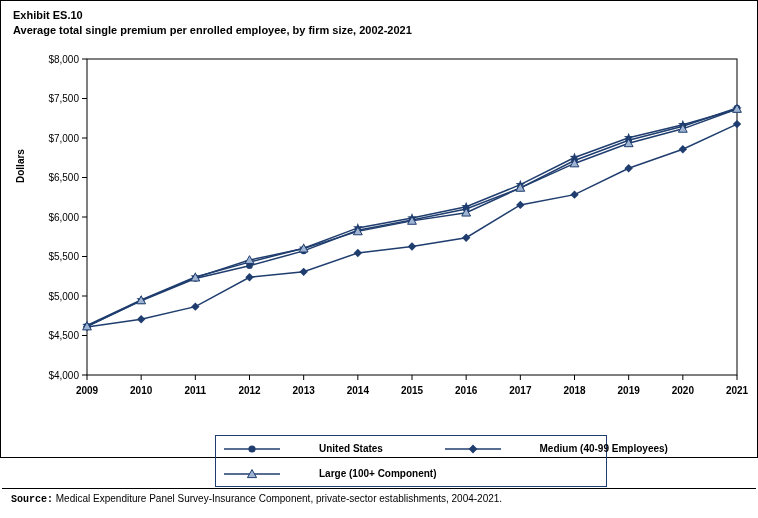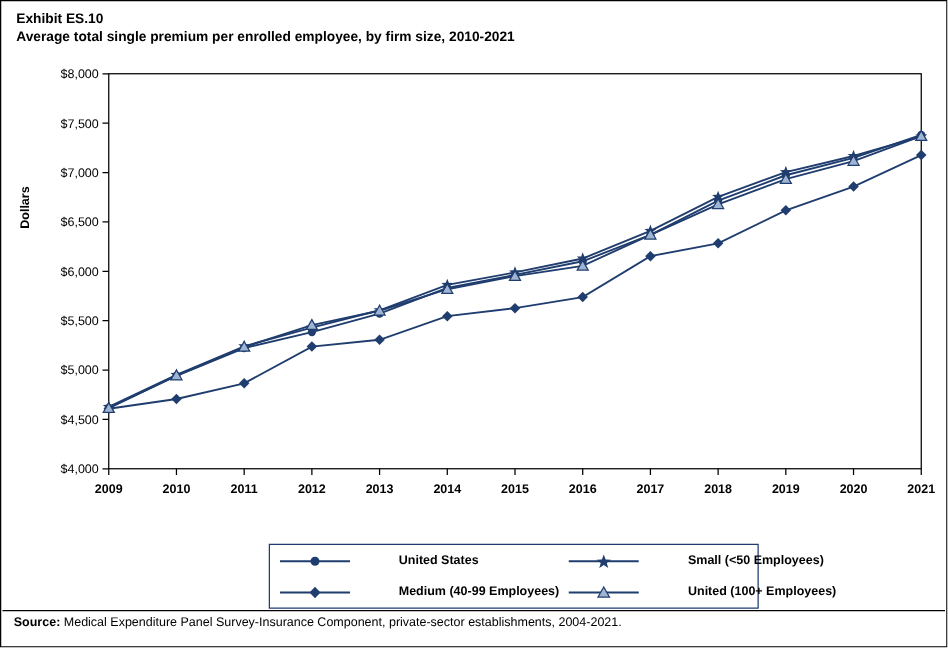--- a/index.html
+++ b/index.html
@@ -10,21 +10,21 @@
     width: 758px;
     height: 518px;
     font-family: "Liberation Sans", sans-serif;
     background: #ffffff;
     color: #000000;
     overflow: hidden;
   }
   #page {
     position: relative;
     width: 758px;
-    height: 518px;
+    height: 458px;
     box-sizing: border-box;
     border: 1px solid #000000;
     background: #ffffff;
   }
   .title-block {
     position: absolute;
     left: 12px;
     top: 7px;
     width: 700px;
   }
@@ -87,41 +87,41 @@
     white-space: nowrap;
     padding-left: 37px;
   }
   .source {
     position: absolute;
     left: 10px;
     top: 492px;
     font-size: 10px;
     color: #000000;
   }
-  .source b { font-weight: bold; }
+  .source b { font-weight: bold; font-family: Liberation Mono, monospace; }
   .source-rule {
     position: absolute;
     left: 1px;
     top: 487px;
     width: 754px;
     height: 1px;
     background: #000000;
   }
   text {
     font-family: "Liberation Sans", sans-serif;
   }
 </style>
 </head>
 <body>
 
 <div id="page">
 
   <div class="title-block">
     <div class="title-line">Exhibit ES.10</div>
-    <div class="title-line">Average total single premium per enrolled employee, by firm size, 2010-2021</div>
+    <div class="title-line">Average total single premium per enrolled employee, by firm size, 2002-2021</div>
   </div>
 
   <div class="axis-label-y">
     <span>Dollars</span>
   </div>
 
   <div id="chart-area">
     <svg id="chart-svg" width="758" height="360" viewBox="0 0 758 360">
         <rect x="86" y="14" width="650" height="316" fill="none" stroke="#000000" stroke-width="1"></rect>
         <line x1="81" y1="330" x2="86" y2="330" stroke="#000000" stroke-width="1"></line>
@@ -243,42 +243,33 @@
             <line x1="2" y1="7" x2="58" y2="7" stroke="#1f3d6e" stroke-width="1.6"></line>
             <circle cx="30" cy="7" r="3.6" fill="#1f3d6e"></circle>
           </svg>
         </span>
         <span class="lbl">United States</span>
       </div>
       <div class="legend-item">
         <span class="marker-box">
           <svg width="60" height="14" viewBox="0 0 60 14">
             <line x1="2" y1="7" x2="58" y2="7" stroke="#1f3d6e" stroke-width="1.6"></line>
-            <polygon points="30,1.6 31.5,5.6 35.8,5.7 32.4,8.3 33.6,12.4 30,10 26.4,12.4 27.6,8.3 24.2,5.7 28.5,5.6" fill="#1f3d6e"></polygon>
-          </svg>
-        </span>
-        <span class="lbl">Small (&lt;50 Employees)</span>
-      </div>
-      <div class="legend-item">
-        <span class="marker-box">
-          <svg width="60" height="14" viewBox="0 0 60 14">
-            <line x1="2" y1="7" x2="58" y2="7" stroke="#1f3d6e" stroke-width="1.6"></line>
             <polygon points="30,2.4 34.4,7 30,11.6 25.6,7" fill="#1f3d6e"></polygon>
           </svg>
         </span>
         <span class="lbl">Medium (40-99 Employees)</span>
       </div>
       <div class="legend-item">
         <span class="marker-box">
           <svg width="60" height="14" viewBox="0 0 60 14">
             <line x1="2" y1="7" x2="58" y2="7" stroke="#1f3d6e" stroke-width="1.6"></line>
             <polygon points="30,2.6 34.6,10.6 25.4,10.6" fill="#9fb4d2" stroke="#1f3d6e" stroke-width="1"></polygon>
           </svg>
         </span>
-        <span class="lbl">United (100+ Employees)</span>
+        <span class="lbl">Large (100+ Component)</span>
       </div>
     </div>
   </div>
 
   <div class="source-rule"></div>
   <div class="source">
     <b>Source:</b><span> Medical Expenditure Panel Survey-Insurance Component, private-sector establishments, 2004-2021.</span>
   </div>
 
 </div>

